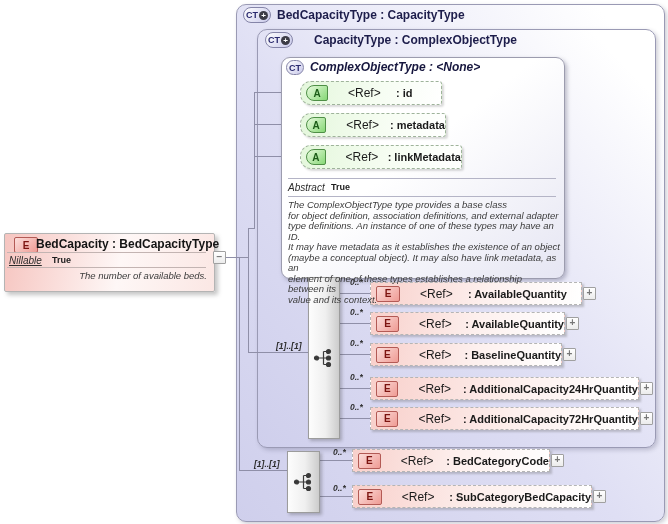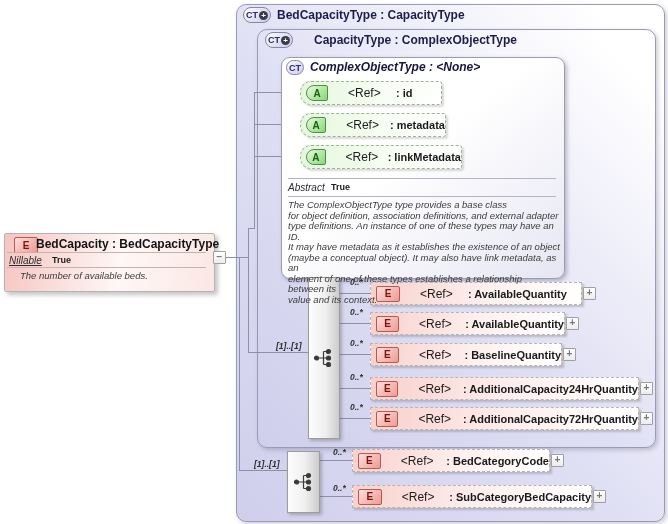--- a/index.html
+++ b/index.html
@@ -222,17 +222,17 @@
   </div>
   <div class="toggle" style="left:593px;top:490px;">+</div>
 
   <div class="root-box" style="left:4px;top:233px;width:209px;height:57px;"></div>
   <span class="e-badge abs" style="left:9px;top:237px;z-index:4;">E</span>
   <div class="ct-title" style="left:36px;top:237px;color:#141414;">BedCapacity : BedCapacityType</div>
   <div class="divider" style="left:7px;top:252px;width:199px;"></div>
   <div class="prop-label" style="left:9px;top:255px;text-decoration:underline;">Nillable</div>
   <div class="prop-value" style="left:52px;top:255px;">True</div>
   <div class="divider" style="left:7px;top:267px;width:199px;"></div>
-  <div class="anno" style="left:20px;top:271px;width:198px;">The number of available beds.</div>
+  <div class="anno" style="left:9px;top:271px;width:198px;text-align:right;">The number of available beds.</div>
 
   <div class="toggle" style="left:213px;top:251px;">−</div>
 
 </div>
 
 </body></html>

